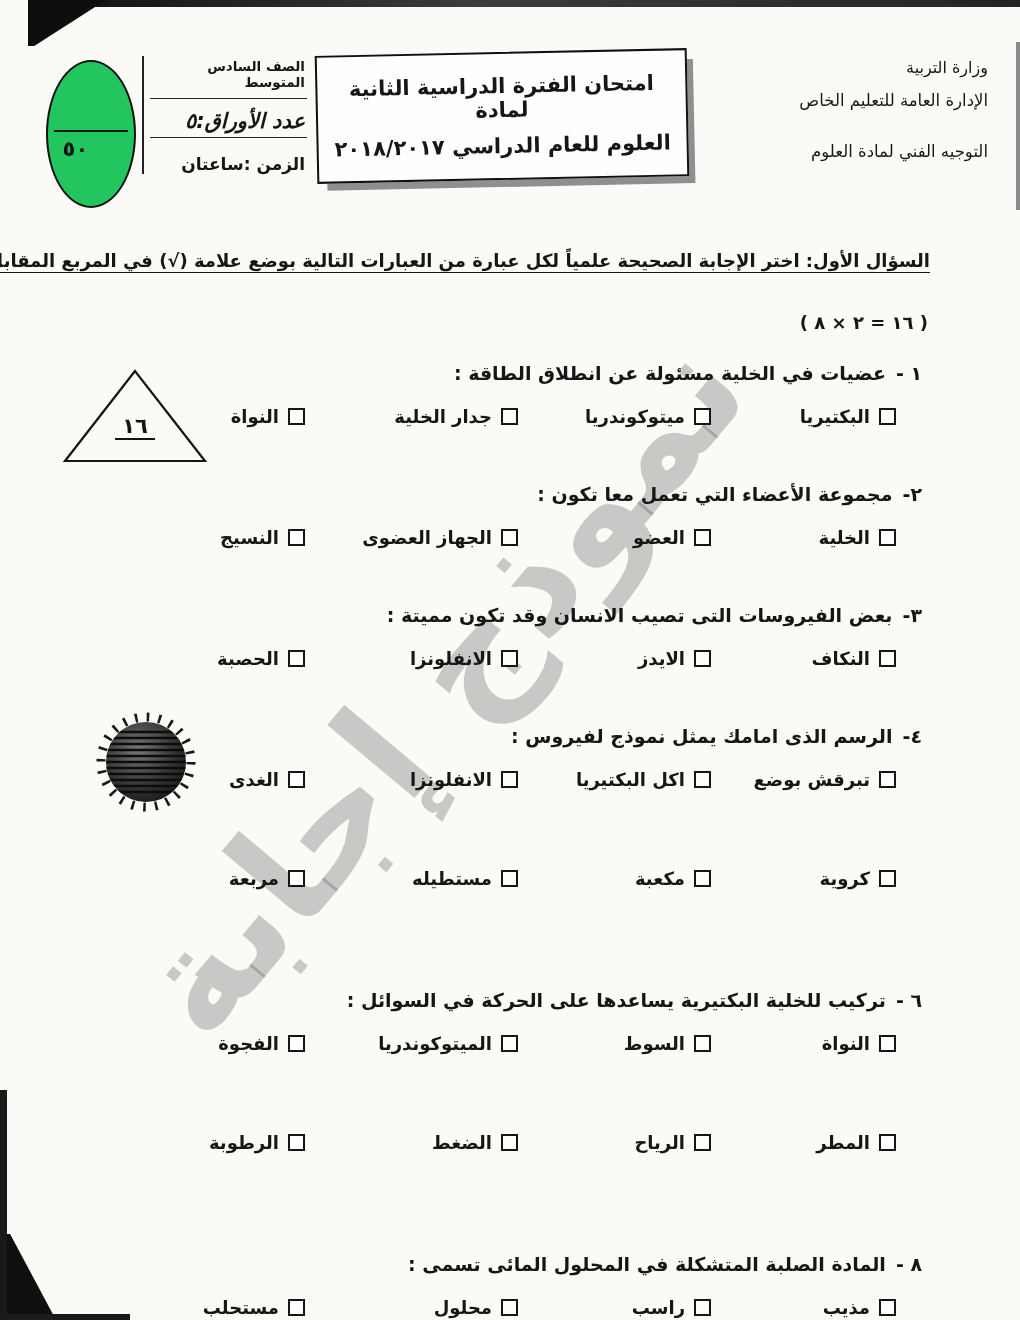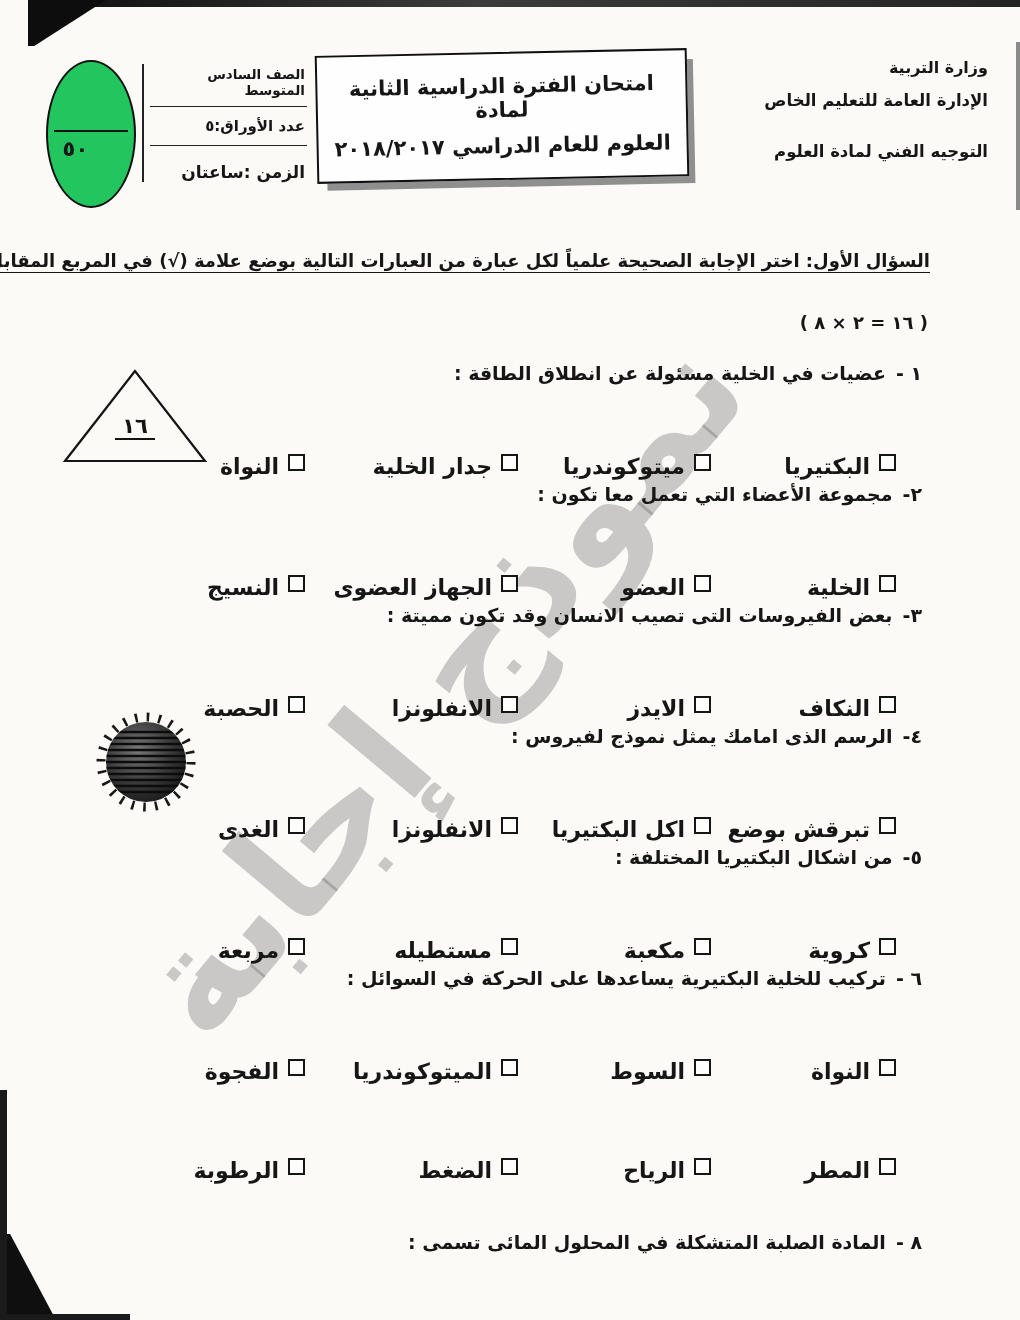--- a/index.html
+++ b/index.html
@@ -25,38 +25,38 @@
 
   
   .watermark {
     position:absolute; top:600px; left:-90px; width:1060px;
     text-align:center; transform: rotate(-50deg);
     font-size:150px; font-weight:bold; white-space:nowrap;
     color: rgba(85,85,85,0.30); pointer-events:none; z-index:1;
   }
 
   
-  .ministry { position:absolute; top:58px; right:32px; text-align:right; font-weight:bold; z-index:2; }
+  .ministry { position:absolute; top:58px; right:32px; text-align:right; font-weight:normal; z-index:2; }
   .ministry .m-1 { font-size:16px; margin-bottom:14px; }
   .ministry .m-2 { font-size:16.5px; margin-bottom:32px; }
   .ministry .m-3 { font-size:16.5px; }
 
   .title-box {
     position:absolute; top:52px; left:316px; width:372px; height:128px;
     border:2.5px solid #101010; background:#fefefe;
     box-shadow: 8px 9px 0 -2px #8f8f8f;
     transform: rotate(-1.2deg);
     display:flex; flex-direction:column; justify-content:center; gap:12px;
     text-align:center; font-size:21px; font-weight:bold; padding:6px 10px; z-index:2;
   }
 
-  .class-info { position:absolute; top:64px; left:142px; width:165px;
+  .class-info { position:absolute; top:56px; left:142px; width:165px;
     border-left:2px solid #222; padding-left:6px; text-align:right; font-weight:bold; z-index:2; }
   .class-info .ci-1 { font-size:13.5px; padding:2px 2px 8px; border-bottom:1.5px solid #222; }
-  .class-info .ci-2 { font-size:15px;  padding:10px 2px 10px; border-bottom:1.5px solid #222; }
+  .class-info .ci-2 { font-size:21px;  padding:10px 2px 4px; border-bottom:1.5px solid #222;font-style:italic; }
   .class-info .ci-3 { font-size:17px;  padding:16px 2px 0; }
 
   .score-ellipse { position:absolute; top:60px; left:46px; width:90px; height:148px;
     border:2.5px solid #111; border-radius:50%; background:#22c55e; z-index:2; }
   .ellipse-line { position:absolute; top:47%; left:7%; right:7%; height:2px; background:#141414; }
   .ellipse-score { position:absolute; top:52%; left:17%; font-size:21px; font-weight:bold; }
 
   
   .instruction {
     position:absolute; top:250px; right:90px; left:40px;
@@ -68,21 +68,21 @@
 
   
   .questions { position:absolute; top:362px; right:98px; left:36px; z-index:2; }
   .question { height:121px; }
   .q-line { font-size:19px; font-weight:bold; }
   .q-num { margin-left:10px; }
   .options {
     display:grid; grid-template-columns:185px 193px 213px auto;
     padding-right:26px; margin-top:22px;
   }
-  .option { display:flex; align-items:flex-start; gap:9px; font-size:22px; font-weight:bold;margin-top:48px; }
+  .option { display:flex; align-items:center; gap:9px; font-size:18px; font-weight:bold; }
   .checkbox { width:17px; height:17px; border:2px solid #151515; background:#fdfdfb; flex:0 0 auto; cursor:pointer; }
 
   
   .triangle-fig { position:absolute; left:60px; top:366px; z-index:2; }
   .triangle-fig text { font-weight:bold; }
   .virus-fig { position:absolute; left:90px; top:706px; z-index:2; }
 </style>
 </head>
 <body>
 
@@ -245,23 +245,20 @@
         <span class="opt-label">الانفلونزا</span>
       </div>
       <div class="option">
         <span class="checkbox"></span>
         <span class="opt-label">الغدى</span>
       </div>
     </div>
   </div>
 
   <div class="question">
-    <div class="q-line">
-      <span class="q-num">٥-</span><span>من اشكال البكتيريا المختلفة :</span>
-    </div>
     <div class="options">
       <div class="option">
         <span class="checkbox"></span>
         <span class="opt-label">كروية</span>
       </div>
       <div class="option">
         <span class="checkbox"></span>
         <span class="opt-label">مكعبة</span>
       </div>
       <div class="option">

